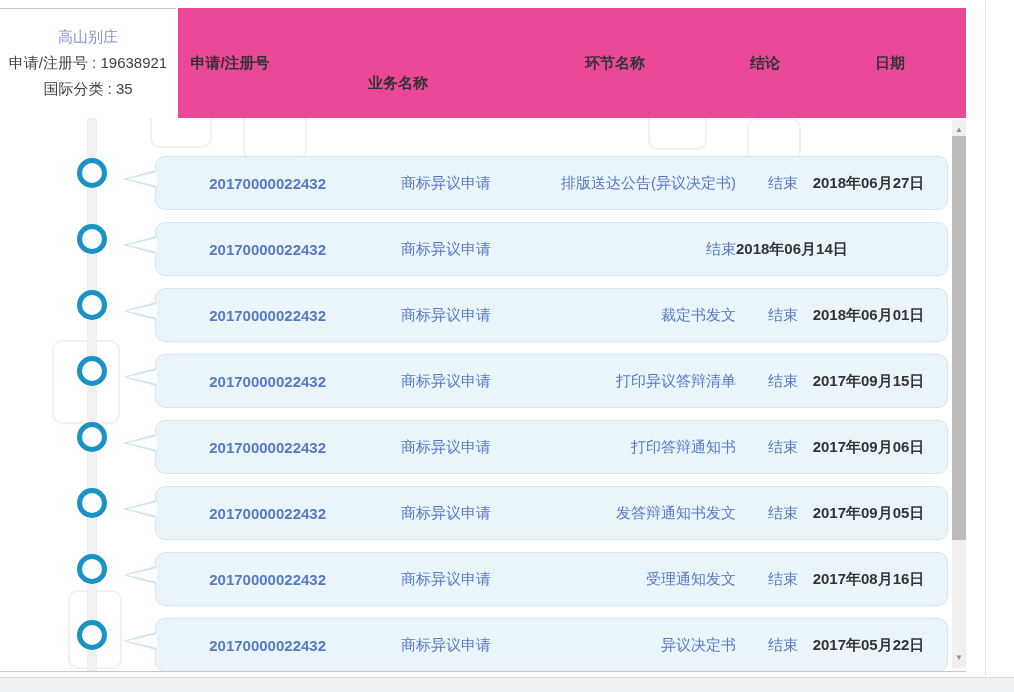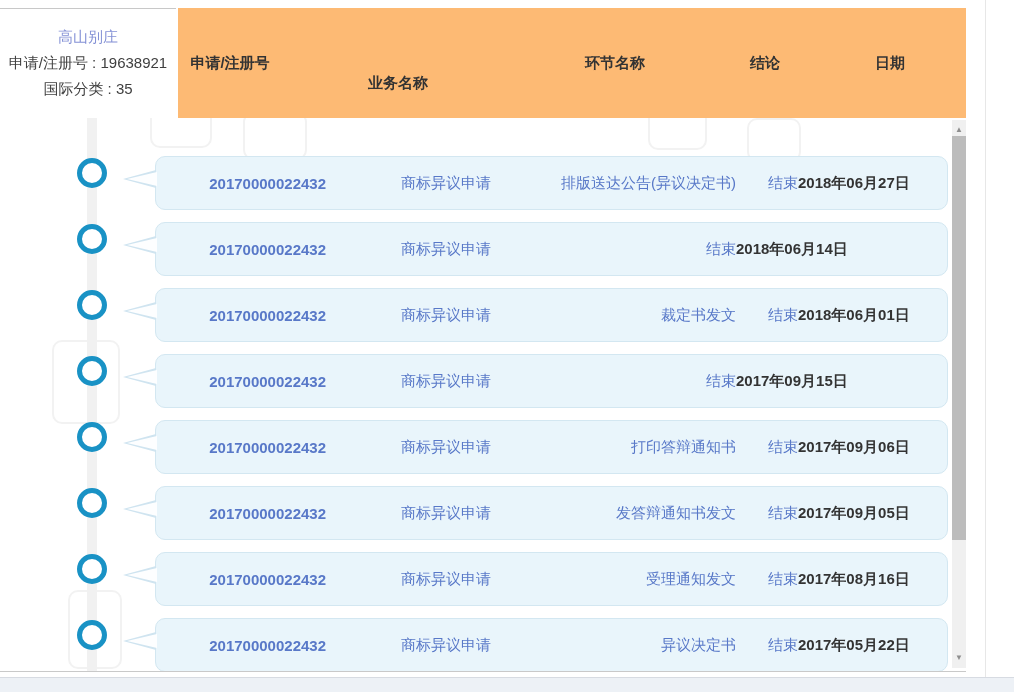--- a/index.html
+++ b/index.html
@@ -15,21 +15,21 @@
     position:absolute;left:0;top:8px;width:176px;height:108px;
     background:#fff;border-top:1px solid #c8c8c8;
     text-align:center;padding-top:15px;box-sizing:border-box;
     font-size:15px;color:#3f3f3f;line-height:26px;
   }
   .info-card .tm-name{color:#8592d6;}
 
   
   .table-header{
     position:absolute;left:178px;top:8px;width:788px;height:110px;
-    background:#fdba74;
+    background:#ec4899;
   }
   .table-header .hlabel{
     position:absolute;top:47px;transform:translateX(-50%);
     font-size:15px;font-weight:700;color:#333;white-space:nowrap;line-height:16px;
   }
   .h0{left:52px;} .h1{left:220px;margin-top:20px;} .h2{left:437px;} .h3{left:587px;} .h4{left:712px;}
 
   
   .print-btn{
     position:absolute;left:0;top:131px;width:77px;height:28px;
@@ -74,21 +74,21 @@
     border-top:9px solid transparent;border-bottom:9px solid transparent;
     border-right:33px solid #cfe4f0;
   }
   .ptr-inner{
     position:absolute;left:-29px;top:15px;width:0;height:0;
     border-top:7px solid transparent;border-bottom:7px solid transparent;
     border-right:30px solid #fdfeff;
   }
   .cell{text-align:right;white-space:nowrap;}
   .cell.reg{font-weight:700;cursor:pointer;}
-  .cell.date{font-weight:700;color:#333;text-align:left;padding-right:8px;}
+  .cell.date{font-weight:700;color:#333;text-align:center;padding-right:8px;}
 
   
   .scrollbar{
     position:absolute;left:952px;top:120px;width:14px;height:548px;background:#f0f0f0;
   }
   .scroll-up,.scroll-down{
     position:absolute;left:0;width:14px;height:14px;color:#8f8f8f;font-size:8px;
     display:flex;align-items:center;justify-content:center;cursor:pointer;
   }
   .scroll-up{top:2px;}
@@ -182,20 +182,21 @@
       <span class="cell date">2018年06月01日</span>
     </div>
   </div>
         <div class="trow" style="top: 236px;">
     <div class="circle"></div>
     <div class="bubble">
       <div class="ptr-outer"></div>
       <div class="ptr-inner"></div>
       <span class="cell reg">20170000022432</span>
       <span class="cell">商标异议申请</span>
+      <span class="cell">打印异议答辩清单</span>
       <span class="cell">结束</span>
       <span class="cell date">2017年09月15日</span>
     </div>
   </div>
         <div class="trow" style="top: 302px;">
     <div class="circle"></div>
     <div class="bubble">
       <div class="ptr-outer"></div>
       <div class="ptr-inner"></div>
       <span class="cell reg">20170000022432</span>

